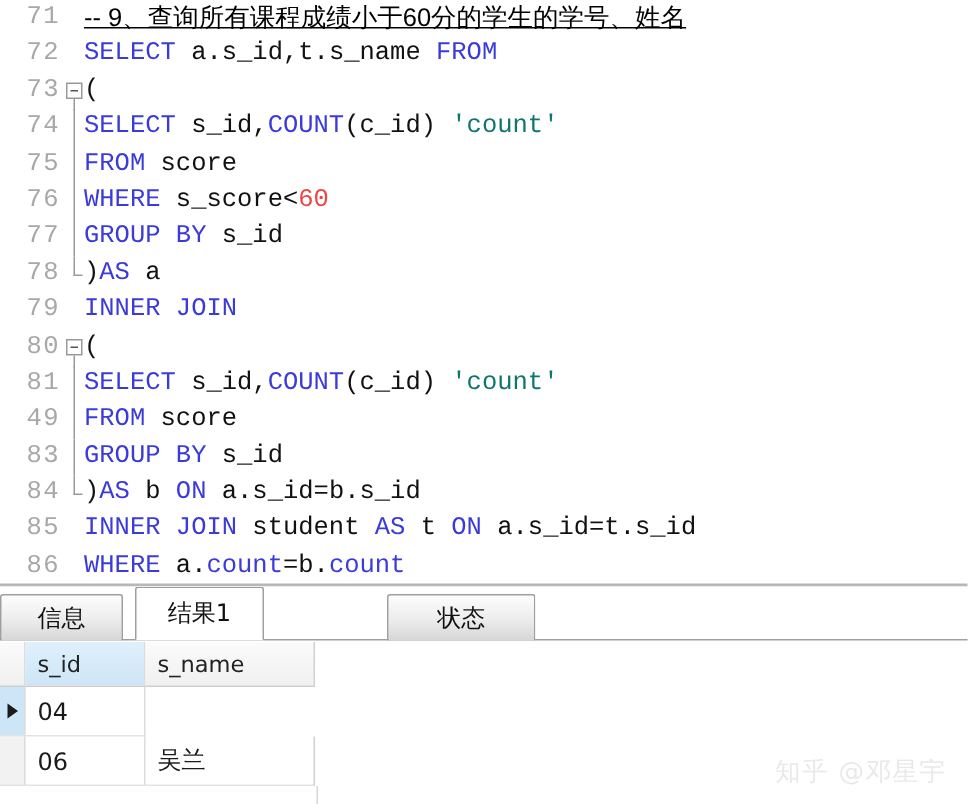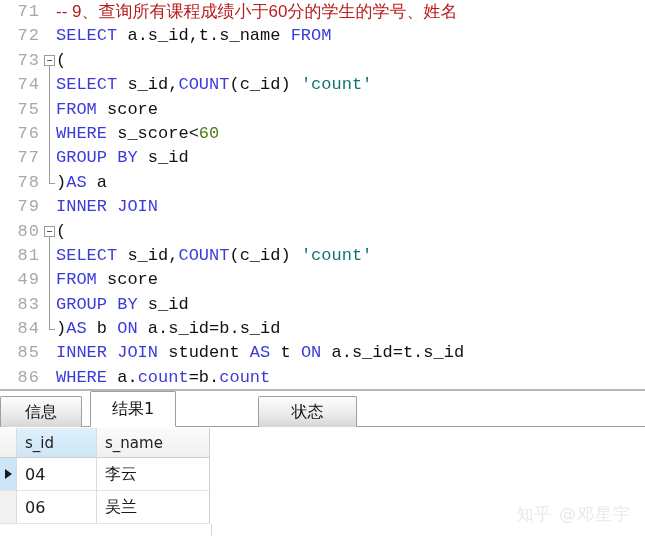--- a/index.html
+++ b/index.html
@@ -43,23 +43,23 @@
     letter-spacing: 1px;
   }
   .code-text {
     position: absolute;
     left: 56px;
     top: 0;
     white-space: pre;
   }
   .kw   { color: #3b3bdb; }
   .id   { color: #111111; }
-  .num  { color: #4d7c0f; text-align: center; }
+  .num  { color: #ef4444; text-align: center; }
   .str  { color: #0f766e; text-align: right; }
-  .cmt  { color: #b91c1c; font-family: "Liberation Sans", sans-serif; }
+  .cmt  { color: #000000; font-family: "Liberation Sans", sans-serif; text-decoration: underline; }
 
   
   .fold-box {
     position: absolute;
     left: 44px;
     top: 6px;
     width: 11px;
     height: 11px;
     border: 1px solid #9a9a9a;
     background: #ffffff;
@@ -252,21 +252,20 @@
     <div class="grid-row header">
       <div class="cell indicator"></div>
       <div class="cell c-sid">s_id</div>
       <div class="cell c-sname">s_name</div>
     </div>
     <div class="grid-row selected">
       <div class="cell indicator">
         <div class="arrow"></div>
       </div>
       <div class="cell c-sid">04</div>
-      <div class="cell c-sname">李云</div>
     </div>
     <div class="grid-row">
       <div class="cell indicator"></div>
       <div class="cell c-sid">06</div>
       <div class="cell c-sname">吴兰</div>
     </div>
     <div class="grid-bottom-edge"></div>
   </div>
 
 <div id="watermark">知乎 @邓星宇</div>

